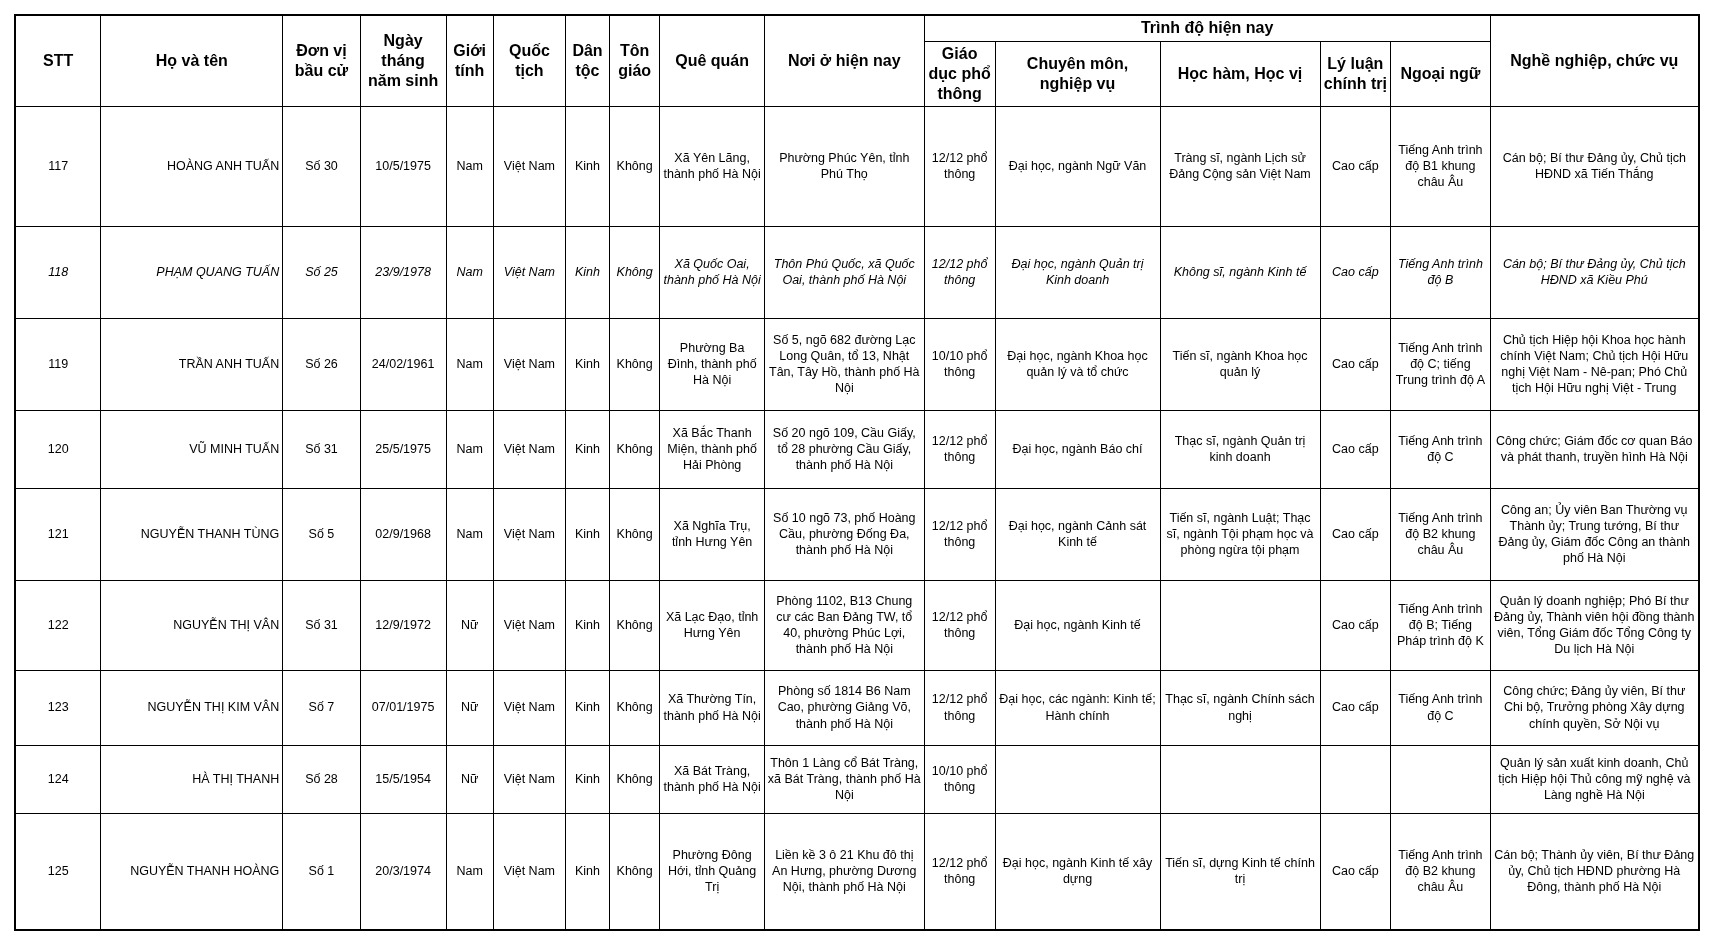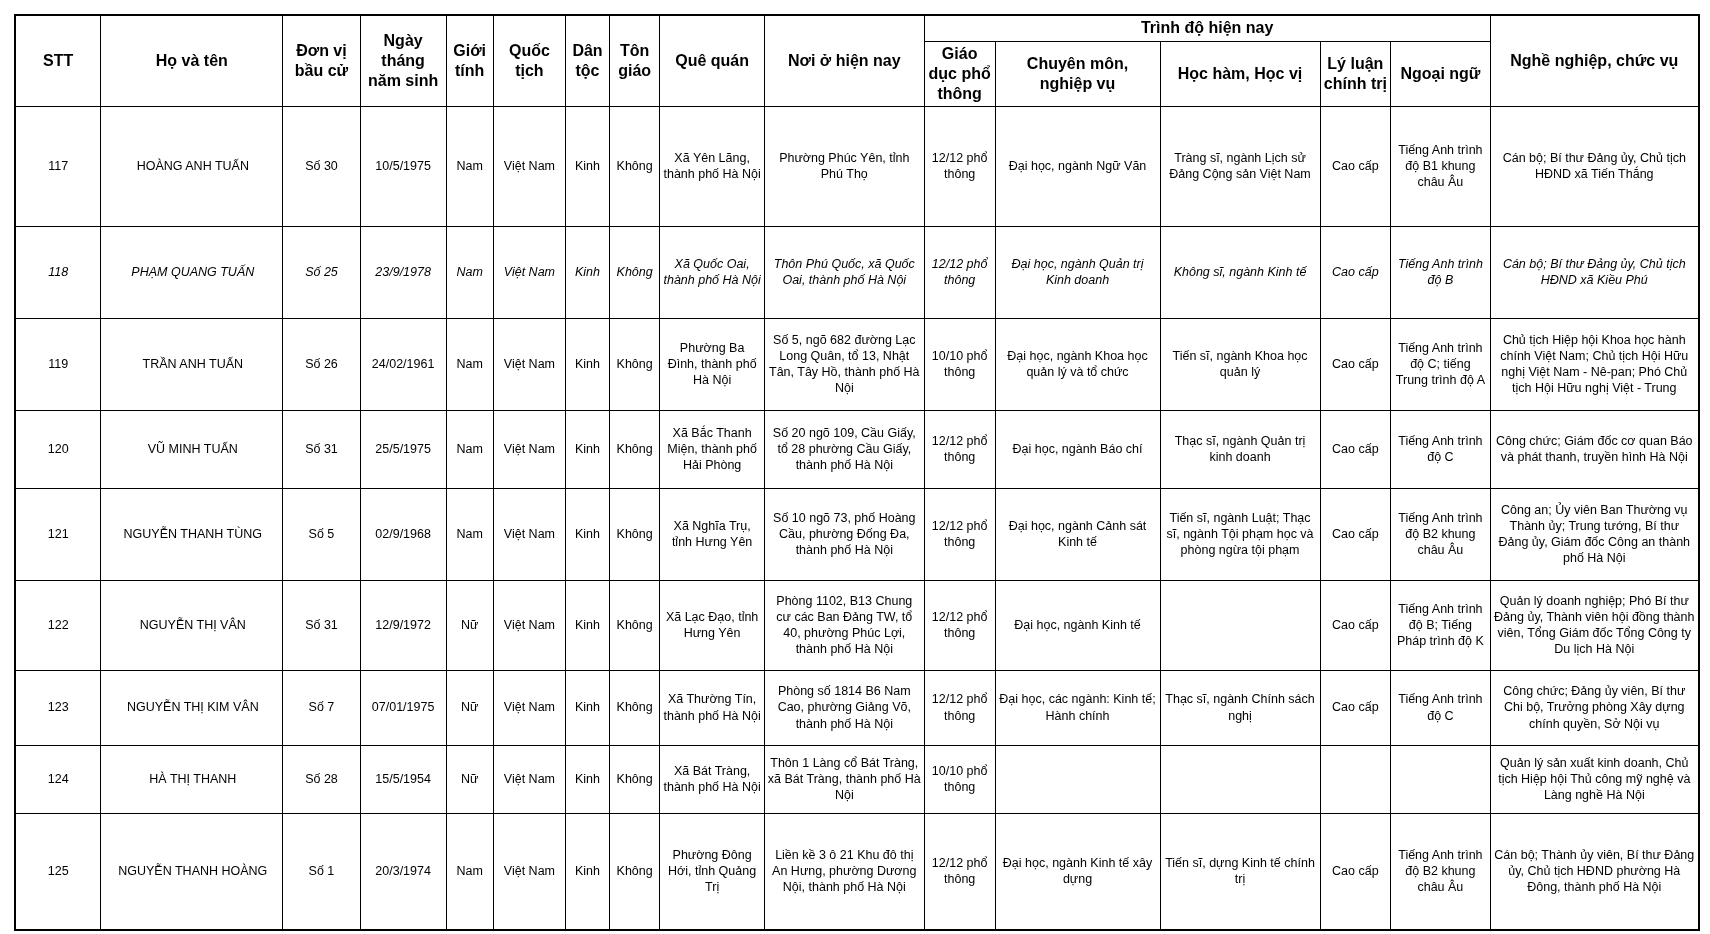--- a/index.html
+++ b/index.html
@@ -35,21 +35,21 @@
     word-wrap:break-word;
   }
   thead th{
     font-weight:700;
     font-size:16px;
     line-height:1.25;
   }
   thead tr.group-row{height:26px;}
   thead tr.sub-row{height:48px;}
   tbody td.col-name{
-    text-align:center;
+    text-align:right;
     padding-left:5px;
     margin-top:20px;
   }
   
   tbody tr:nth-child(1){height:120px;}
   tbody tr:nth-child(2){height:92px;font-style:italic;}
   tbody tr:nth-child(3){height:92px;}
   tbody tr:nth-child(4){height:78px;}
   tbody tr:nth-child(5){height:92px;}
   tbody tr:nth-child(6){height:90px;}

